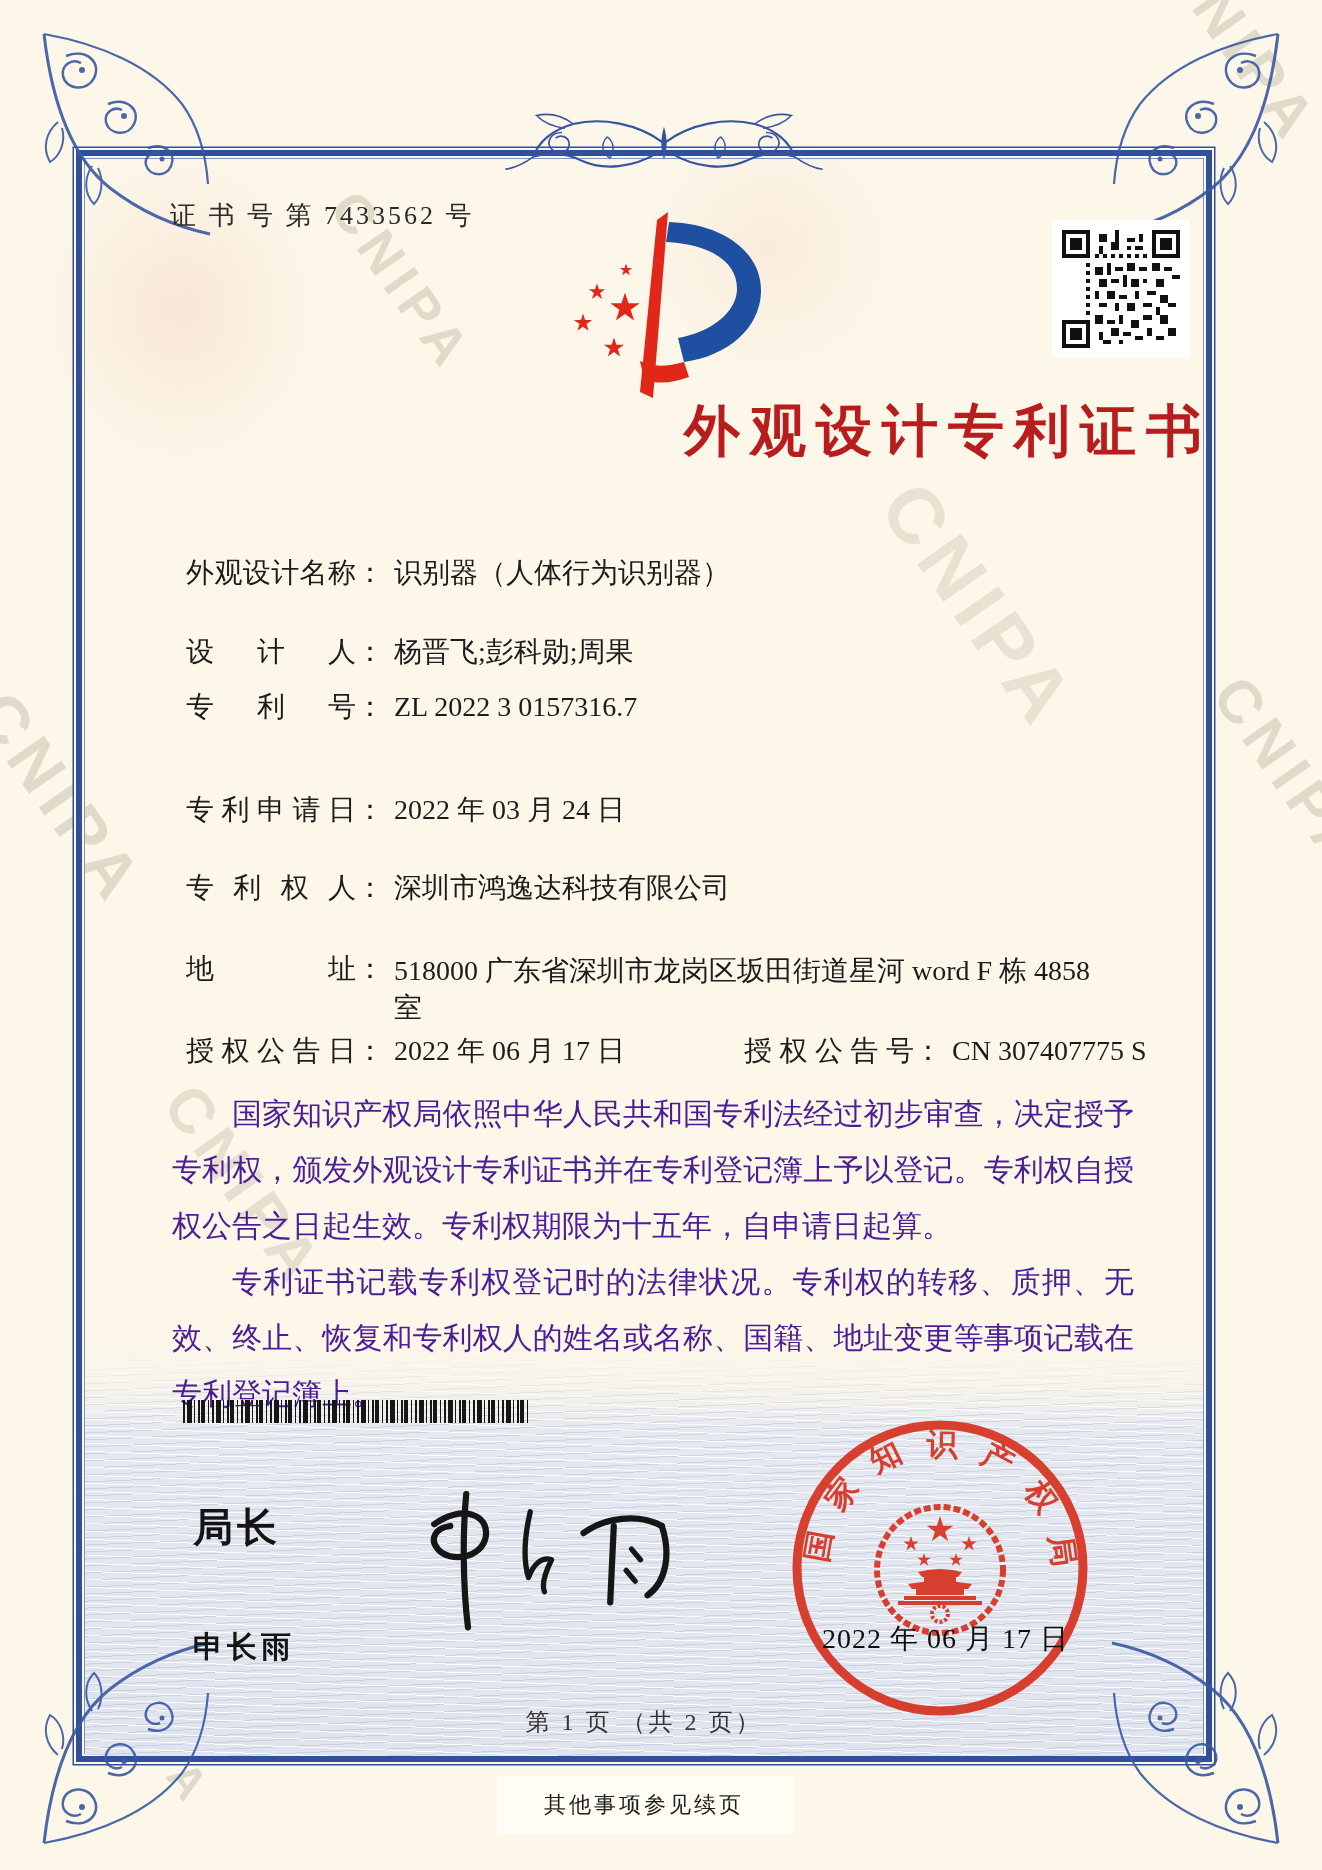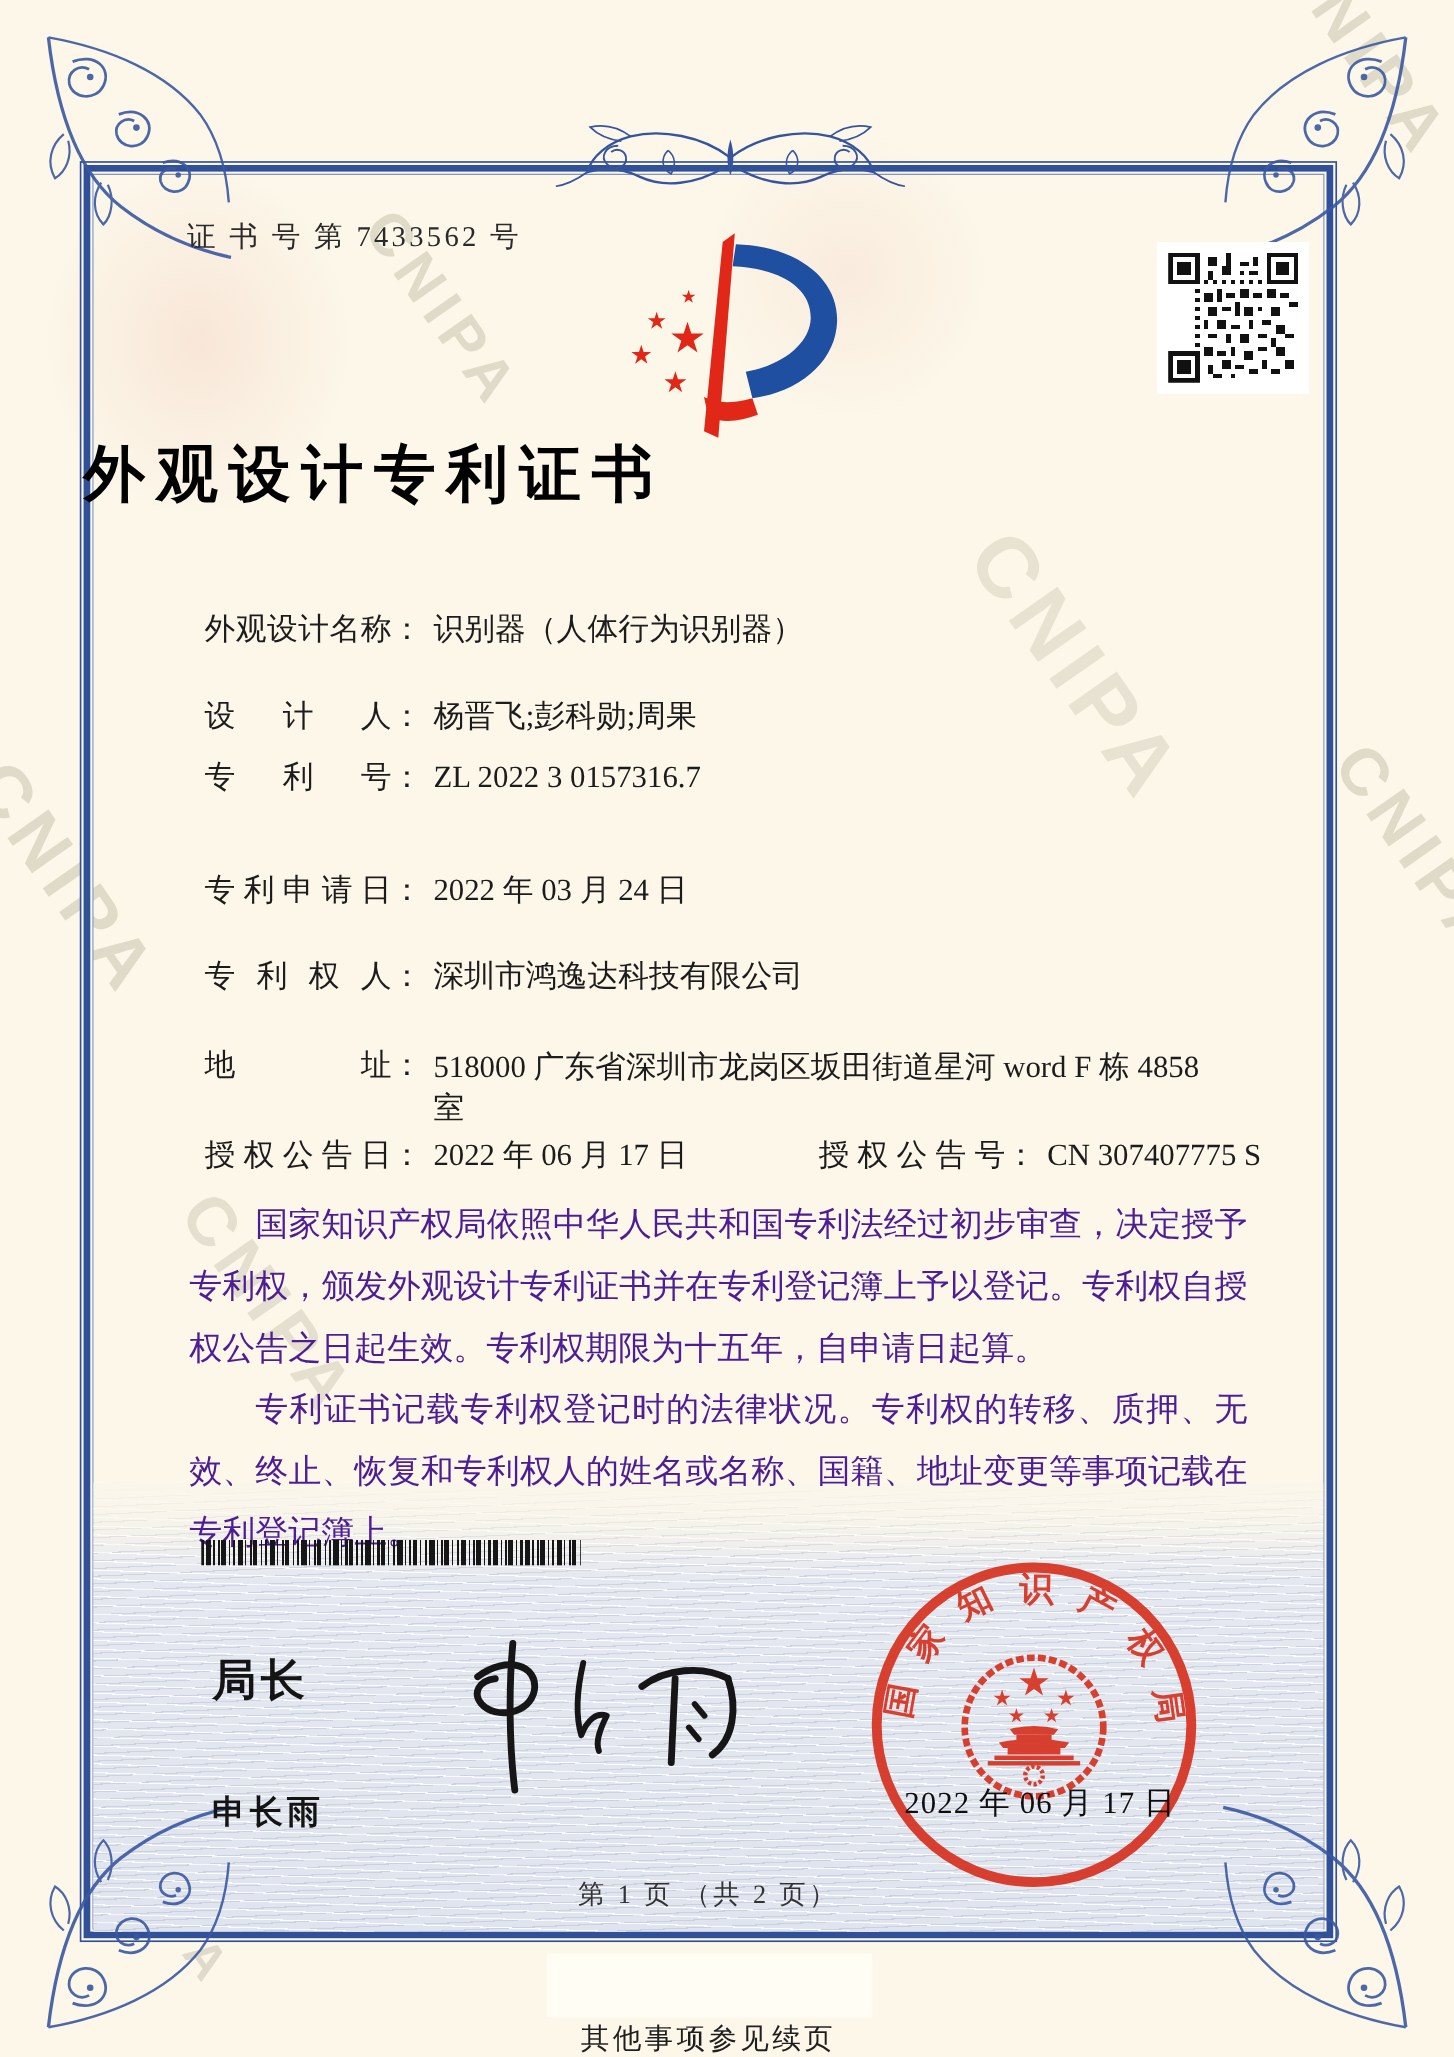--- a/index.html
+++ b/index.html
@@ -41,22 +41,22 @@
   .guilloche::before{content:"";position:absolute;inset:0;
     background:repeating-linear-gradient(2deg,rgba(255,255,255,.85) 0 1px,transparent 1px 8px),
                repeating-linear-gradient(-2.5deg,rgba(125,138,172,.22) 0 1px,transparent 1px 7px);}
   .guilloche::after{content:"";position:absolute;left:0;top:0;right:0;height:70px;
     background:linear-gradient(180deg,#fbf6ea 0,rgba(251,246,234,0) 100%);}
 
   
   .cert-no{left:170px;top:198px;font-size:26px;letter-spacing:3px;color:#2a2a2a;}
   .logo{left:556px;top:210px;width:215px;height:192px;}
   .qr{left:1052px;top:220px;width:118px;height:118px;background:#ffffff;padding:10px;}
-  .title{left:76px;top:394px;width:1136px;text-align:left;font-size:56px;font-weight:700;
-         letter-spacing:10px;color:#000000;font-family:Liberation Mono, monospace;}
+  .title{left:76px;top:394px;width:1136px;text-align:right;font-size:56px;font-weight:700;
+         letter-spacing:10px;color:#b91c1c;font-family:Liberation Mono, monospace;}
 
   
   .field{position:absolute;left:186px;font-size:28px;line-height:34px;color:#1c1c1c;
          white-space:nowrap;display:flex;}
   .label{display:inline-block;width:170px;text-align:justify;text-align-last:justify;}
   .colon{margin-right:10px;}
   .f1{top:556px}.f2{top:635px}.f3{top:690px}.f4{top:793px}.f5{top:871px}
   .f6{top:952px}.f6 .val div{line-height:37px;}
   .f7{top:1034px;width:1012px;}
   .f7 .sub2{position:absolute;left:558px;top:0;display:flex;}
@@ -75,21 +75,21 @@
   .sig-title{left:193px;top:1500px;font-family:"Liberation Sans",sans-serif;font-weight:700;
              font-size:40px;letter-spacing:4px;color:#141414;}
   .sig-name{left:193px;top:1627px;font-family:"Liberation Sans",sans-serif;font-weight:700;
             font-size:30px;letter-spacing:4px;color:#141414;}
   .signature{left:372px;top:1478px;width:320px;height:160px;}
   .seal{left:790px;top:1418px;width:300px;height:300px;opacity:.92;}
   .seal-date{left:822px;top:1620px;font-size:28px;letter-spacing:1px;color:#0f0f0f;z-index:5;}
   .page-num{left:76px;top:1706px;width:1136px;text-align:center;font-size:24px;
             letter-spacing:3px;color:#333;}
   .strip-box{left:497px;top:1776px;width:296px;height:58px;background:#fffdf4;}
-  .strip-text{left:76px;top:1836px;width:1136px;text-align:center;font-size:26px;
+  .strip-text{left:76px;top:1790px;width:1136px;text-align:center;font-size:22px;
               letter-spacing:3px;color:#1e1e1e;}
 </style>
 </head>
 <body>
 
 <div class="page">
 
   <div class="wm wm1">CNIPA</div>
   <div class="wm wm2">CNIPA</div>
   <div class="wm wm3">CNIPA</div>

